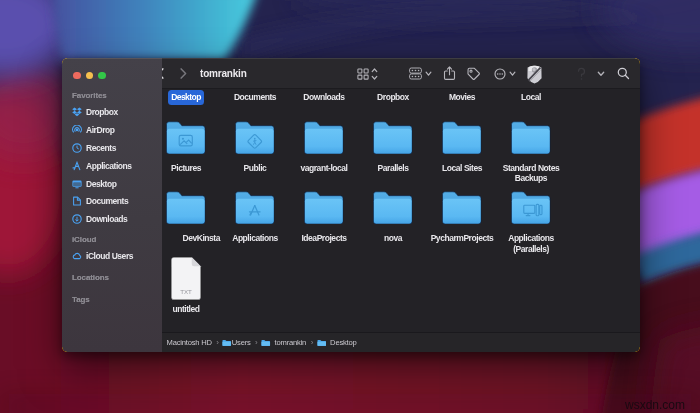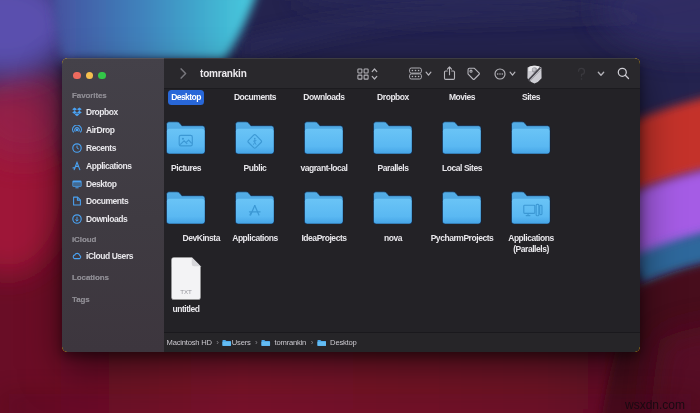--- a/index.html
+++ b/index.html
@@ -6,23 +6,23 @@
   body{width:700px;height:413px;overflow:hidden;position:relative;
        font-family:"Liberation Sans",sans-serif;background:#1f1f4a;}
   #bg{position:absolute;left:0;top:0;width:700px;height:413px;}
   #wm{position:absolute;right:15px;bottom:1px;transform:translateZ(0);font-size:12px;color:#1a0a12;}
 
   
   #win{position:absolute;left:62px;top:58px;width:578px;height:294px;transform:translateZ(0);overflow:hidden;
        border-radius:5.5px;background:#eab308;
        box-shadow:0 18px 40px rgba(0,0,0,0.55),0 4px 12px rgba(0,0,0,0.45);}
   #topline{position:absolute;left:0;top:0;right:0;height:1px;background:rgba(255,255,255,0.10);border-radius:5.5px 5.5px 0 0;z-index:9;}
-  #sidebar{position:absolute;left:0;top:0;width:102px;height:294px;
+  #sidebar{position:absolute;left:0;top:0;width:83px;height:294px;
        background:linear-gradient(180deg,#444149 0%,#3f3b42 55%,#3d363e 100%);
-       border-radius:5.5px 0 0 5.5px;}
+       border-radius:5.5px 0 0 5.5px;padding-left:17px;}
   .tl{position:absolute;width:7.5px;height:7.5px;border-radius:50%;top:13.5px;}
   #tl-r{left:11.2px;background:#ee6a5e;}
   #tl-y{left:23.8px;background:#f5bf4e;}
   #tl-g{left:36.4px;background:#33c748;}
   .sec{position:absolute;left:10px;color:#8c8a91;font-size:8px;font-weight:bold;letter-spacing:-0.1px;text-shadow:0 0 0.3px rgba(140,138,145,0.8);}
   .srow{position:absolute;left:9.5px;height:14px;display:flex;align-items:center;}
   .srow svg{width:10px;height:10px;flex:0 0 10px;}
   .srow span{color:#e8e7eb;font-size:8.5px;font-weight:bold;letter-spacing:-0.45px;margin-left:4.5px;white-space:nowrap;}
 
   #main{position:absolute;left:83px;top:0;right:0;height:294px;}
@@ -212,21 +212,21 @@
         </defs>
       </svg>
 
       <div class="cell" style="left:7px;top:1px;">
           <span class="pill">Desktop</span>
         </div>
       <div class="cell lbl" style="left:76px;top:2.5px;">Documents</div>
       <div class="cell lbl" style="left:145px;top:2.5px;">Downloads</div>
       <div class="cell lbl" style="left:214px;top:2.5px;">Dropbox</div>
       <div class="cell lbl" style="left:283px;top:2.5px;">Movies</div>
-      <div class="cell lbl" style="left:352px;top:2.5px;">Sites</div>
+      <div class="cell lbl" style="left:352px;top:2.5px;">Local</div>
 
       <div class="cell" style="left:7px;top:31.8px;">
           <svg class="fold" width="39.5" height="33.5" viewBox="0 0 38 32" preserveAspectRatio="none">
             <use href="#folder"></use>
             <g fill="none" stroke="#3c98d4" stroke-width="1.1">
               <rect x="12.7" y="13.8" width="12.6" height="10" rx="1.6"></rect>
               <circle cx="16.3" cy="17" r="1" fill="#3c98d4" stroke="none"></circle>
               <path d="M13.6,22.6 L17.4,18.9 L20.4,21.9 M19.2,20.7 L21.8,18.2 L24.7,21.4"></path>
             </g>
           </svg>
@@ -260,20 +260,21 @@
           <svg class="fold" width="39.5" height="33.5" viewBox="0 0 38 32" preserveAspectRatio="none">
             <use href="#folder"></use>
           </svg>
         </div>
 
       <div class="cell lbl" style="left:7px;top:73.6px;">Pictures</div>
       <div class="cell lbl" style="left:76px;top:73.6px;">Public</div>
       <div class="cell lbl" style="left:145px;top:73.6px;">vagrant-local</div>
       <div class="cell lbl" style="left:214px;top:73.6px;">Parallels</div>
       <div class="cell lbl" style="left:283px;top:73.6px;">Local Sites</div>
+      <div class="cell lbl" style="left:352px;top:73.6px;">Standard Notes<br>Backups</div>
 
       <div class="cell" style="left:7px;top:101.5px;">
           <svg class="fold" width="39.5" height="33.5" viewBox="0 0 38 32" preserveAspectRatio="none">
             <use href="#folder"></use>
           </svg>
         </div>
       <div class="cell" style="left:76px;top:101.5px;">
           <svg class="fold" width="39.5" height="33.5" viewBox="0 0 38 32" preserveAspectRatio="none">
             <use href="#folder"></use>
             <g stroke="#3c98d4" stroke-width="1.2" stroke-linecap="round" fill="none">

